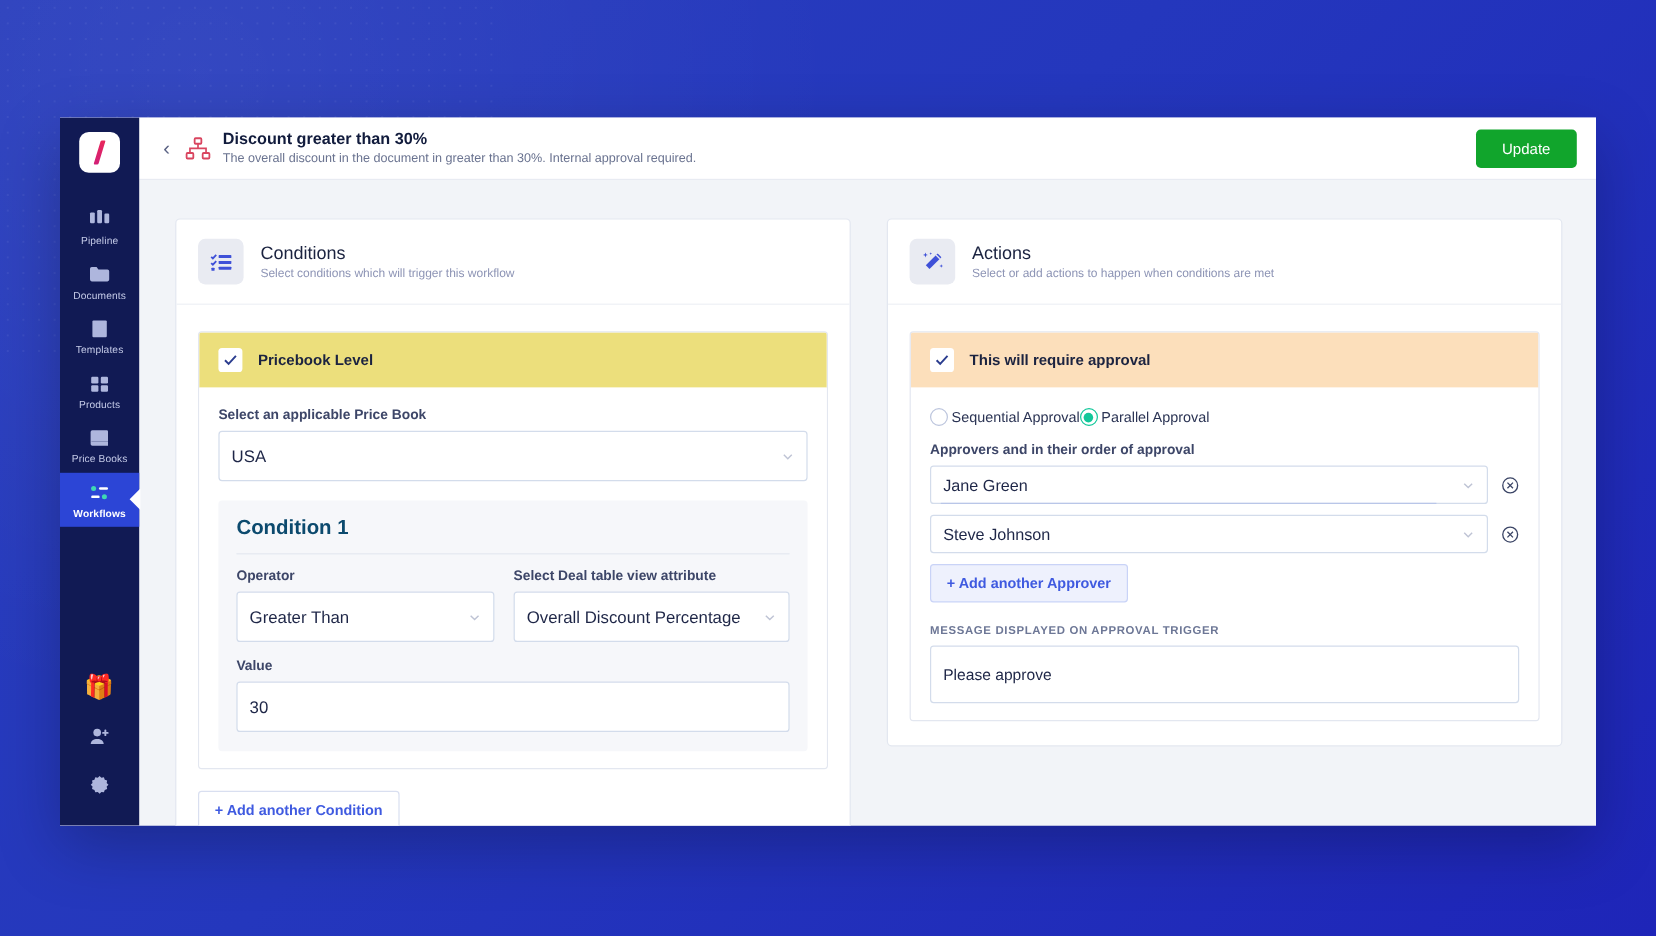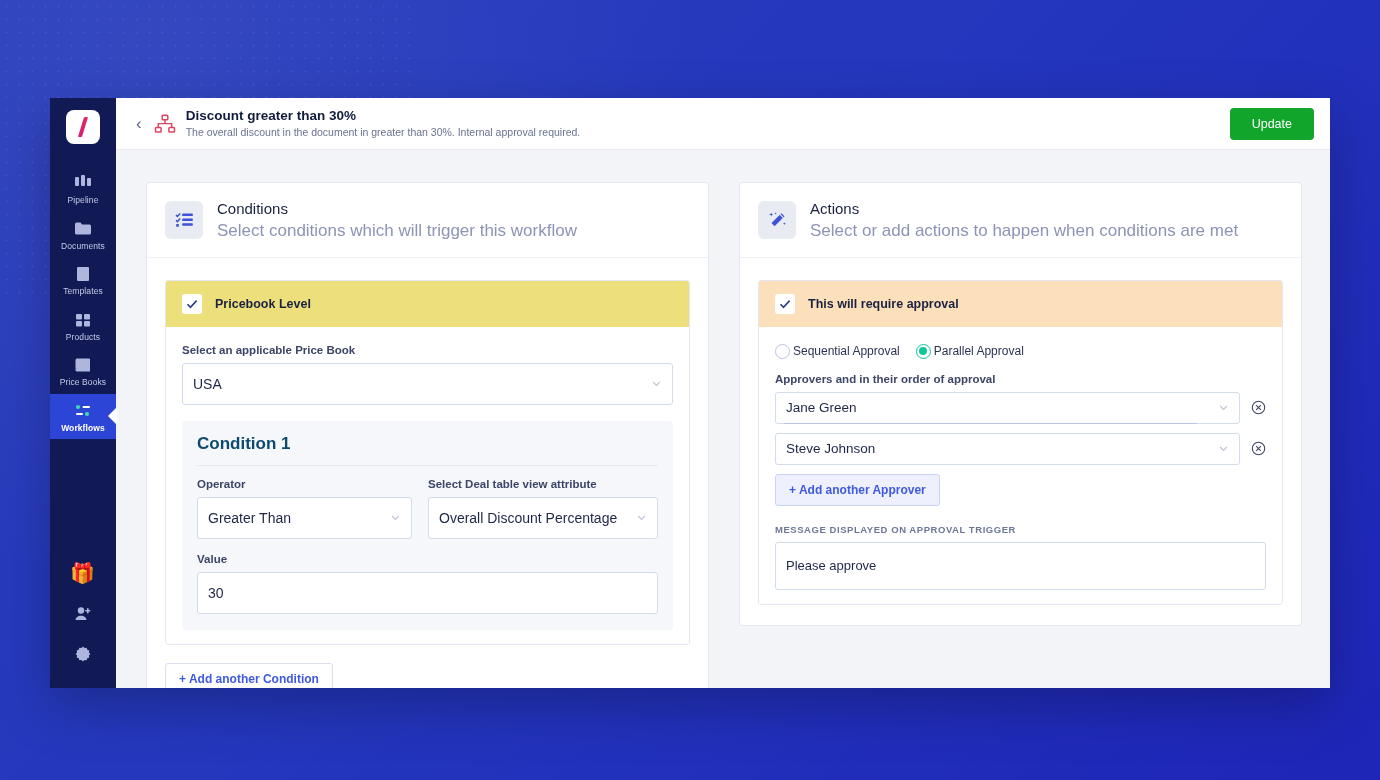--- a/index.html
+++ b/index.html
@@ -112,21 +112,21 @@
     background: #fff; border: 1px solid #e3e7f0; border-radius: 4px;
     display: flex; flex-direction: column;
   }
   .card-head { display: flex; align-items: center; padding: 16px 18px; border-bottom: 1px solid #eef0f6; }
   .card-head-icon {
     width: 38px; height: 38px; border-radius: 6px; background: #e9ebf2;
     display: flex; align-items: center; justify-content: center;
     margin-right: 14px; flex: 0 0 38px;
   }
   .card-head-title { font-size: 15px; color: #1b2340; line-height: 1.3; }
-  .card-head-sub { font-size: 17px; color: #8d94b5; margin-top: 2px; }
+  .card-head-sub { font-size: 10px; color: #8d94b5; margin-top: 2px; }
 
   .card-body { padding: 22px 18px 20px; }
 
   
   .block { border: 1px solid #e3e7f0; border-radius: 3px; overflow: hidden; }
   .block-head { display: flex; align-items: center; padding: 13px 16px; }
   .block-head.yellow { background: #ecdf7c; }
   .block-head.peach { background: #fcdfbb; }
   .cbx {
     width: 20px; height: 20px; background: #fff; border-radius: 3px;
@@ -164,21 +164,21 @@
   .ghost-btn {
     display: inline-flex; align-items: center; gap: 5px;
     background: #fff; border: 1px solid #d9dff0; border-radius: 3px;
     color: #3f5ae0; font-size: 12px; font-weight: bold;
     padding: 8px 13px; cursor: pointer; font-family: inherit;
   }
   .ghost-btn.tinted { background: #eef1fd; border-color: #c9d3f7; }
   .add-cond-wrap { margin-top: 18px; }
 
   
-  .radio-row { display: flex; align-items: flex-end; gap: 16px; margin-bottom: 14px; }
+  .radio-row { display: flex; align-items: flex-end; margin-bottom: 14px; }
   .radio { display: flex; align-items: center; gap: 3px; cursor: pointer; }
   .radio-dot {
     width: 15px; height: 15px; border-radius: 50%;
     border: 1.6px solid #bcc5dd; background: #fff; flex: 0 0 15px;
     display: flex; align-items: center; justify-content: center;
   }
   .radio.on .radio-dot { border-color: #12c79a; }
   .radio.on .radio-dot::after {
     content: ""; width: 8px; height: 8px; border-radius: 50%; background: #12c79a;
   }

